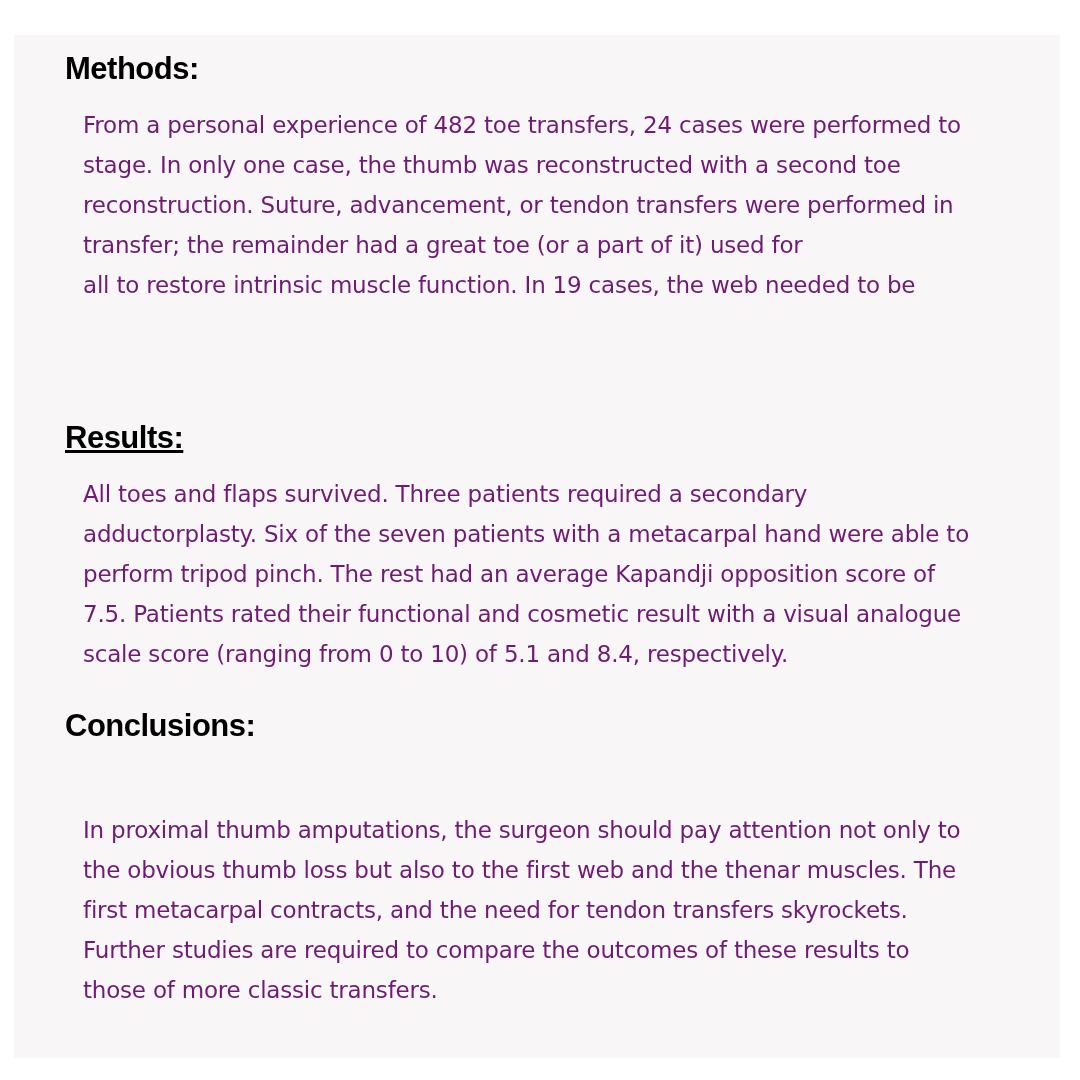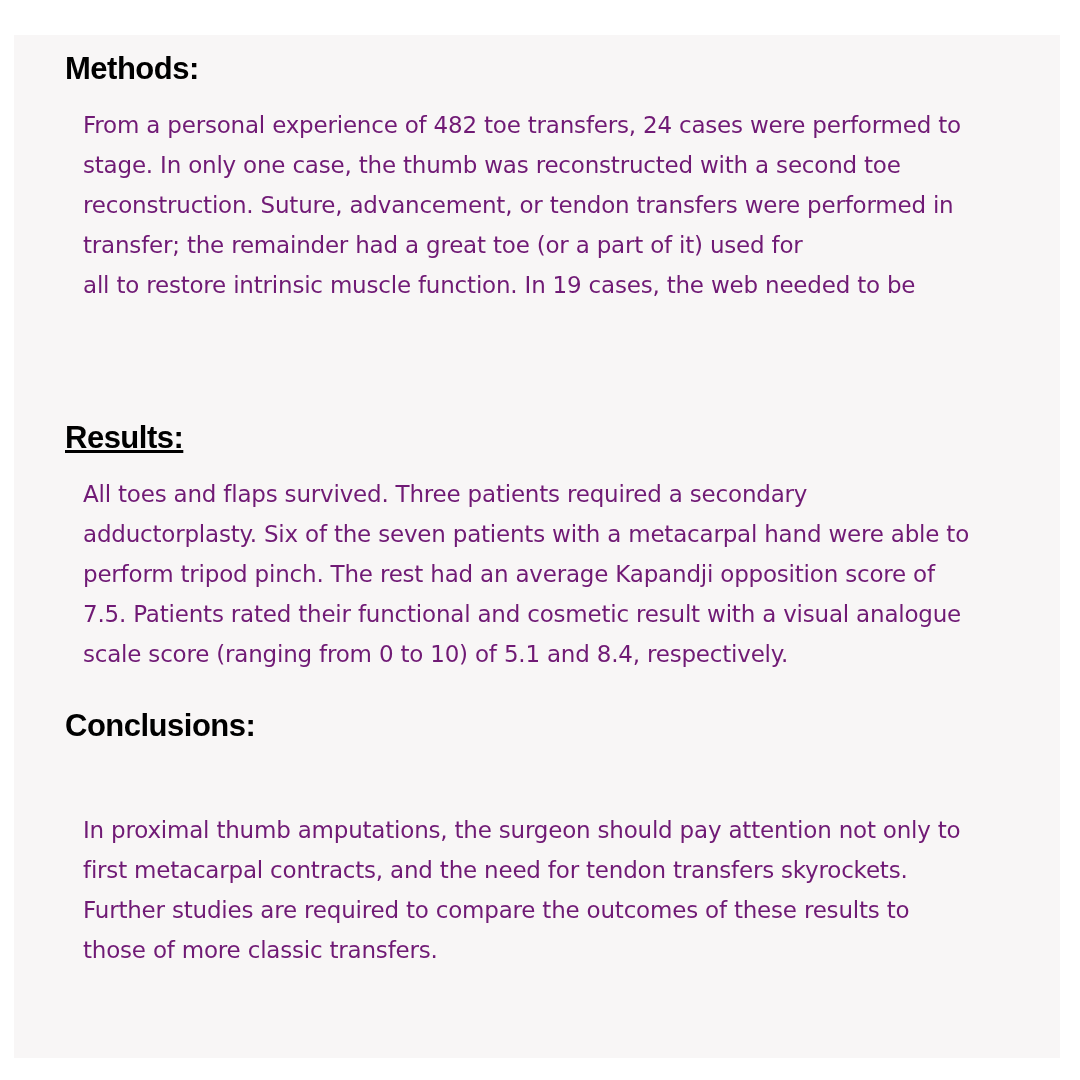--- a/index.html
+++ b/index.html
@@ -71,18 +71,19 @@
     <span class="line">All toes and flaps survived. Three patients required a secondary</span>
     <span class="line">adductorplasty. Six of the seven patients with a metacarpal hand were able to</span>
     <span class="line">perform tripod pinch. The rest had an average Kapandji opposition score of</span>
     <span class="line">7.5. Patients rated their functional and cosmetic result with a visual analogue</span>
     <span class="line">scale score (ranging from 0 to 10) of 5.1 and 8.4, respectively.</span>
   </p>
 
   <h2 class="heading" style="top:671px;">Conclusions:</h2>
   <p class="body-text" style="top:727px;margin-top:48px;">
     <span class="line">In proximal thumb amputations, the surgeon should pay attention not only to</span>
+    <span class="line">the obvious thumb loss but also to the first web and the thenar muscles. The</span>
     <span class="line">first metacarpal contracts, and the need for tendon transfers skyrockets.</span>
     <span class="line">Further studies are required to compare the outcomes of these results to</span>
     <span class="line">those of more classic transfers.</span>
   </p>
 
 </div>
 
 </body></html>

